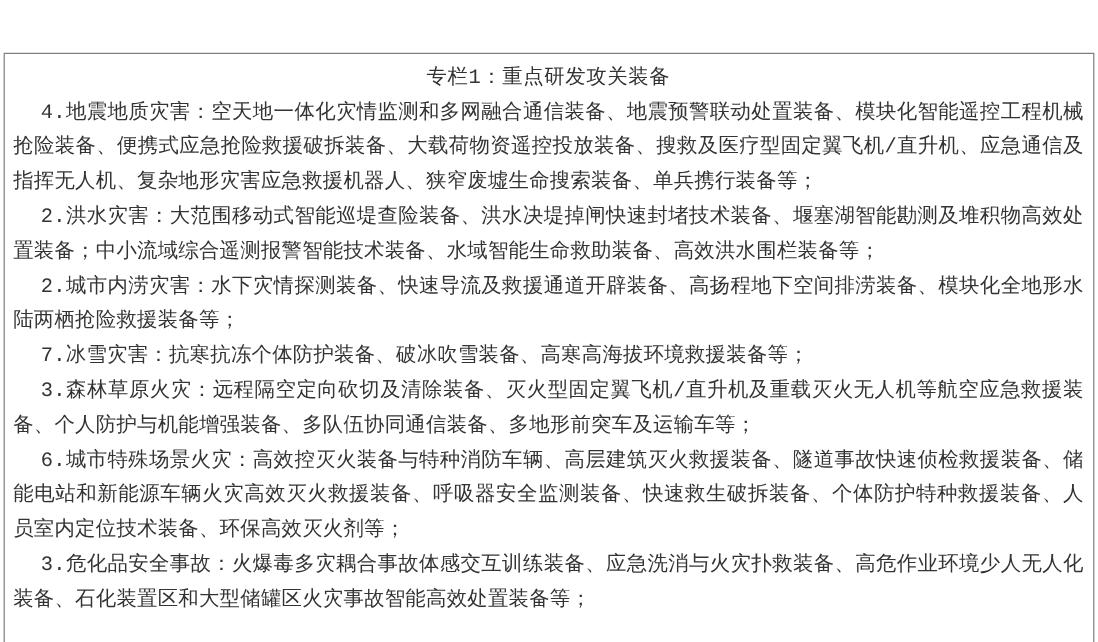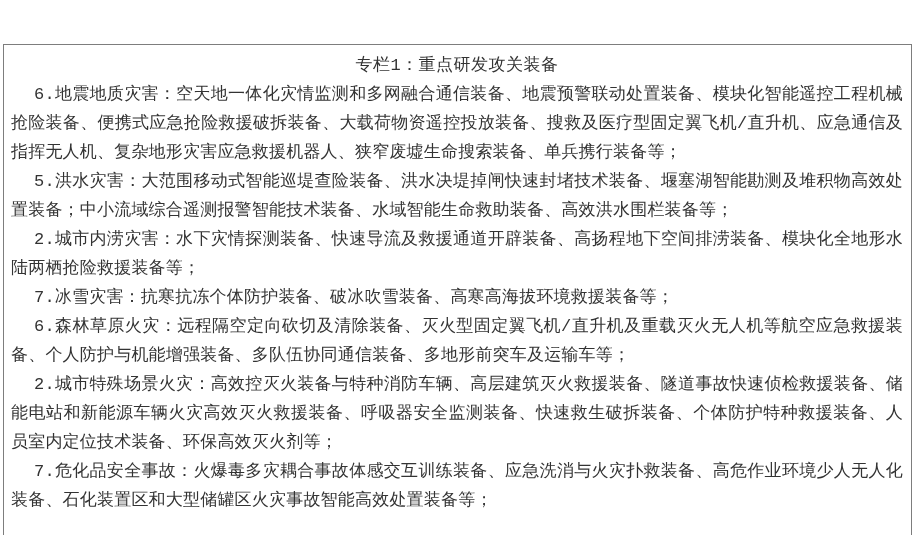--- a/index.html
+++ b/index.html
@@ -46,22 +46,22 @@
     letter-spacing: 0.2px;
   }
 </style>
 </head>
 <body>
 
 <div class="page">
   <div class="panel">
     <div class="panel-title">专栏1：重点研发攻关装备</div>
     <div class="panel-body">
-      <p>6.地震地质灾害：空天地一体化灾情监测和多网融合通信装备、地震预警联动处置装备、模块化智能遥控工程机械抢险装备、便携式应急抢险救援破拆装备、大载荷物资遥控投放装备、搜救及医疗型固定翼飞机/直升机、应急通信及指挥无人机、复杂地形灾害应急救援机器人、狭窄废墟生命搜索装备、单兵携行装备等；</p>
-      <p>5.洪水灾害：大范围移动式智能巡堤查险装备、洪水决堤掉闸快速封堵技术装备、堰塞湖智能勘测及堆积物高效处置装备；中小流域综合遥测报警智能技术装备、水域智能生命救助装备、高效洪水围栏装备等；</p>
+      <p>4.地震地质灾害：空天地一体化灾情监测和多网融合通信装备、地震预警联动处置装备、模块化智能遥控工程机械抢险装备、便携式应急抢险救援破拆装备、大载荷物资遥控投放装备、搜救及医疗型固定翼飞机/直升机、应急通信及指挥无人机、复杂地形灾害应急救援机器人、狭窄废墟生命搜索装备、单兵携行装备等；</p>
+      <p>2.洪水灾害：大范围移动式智能巡堤查险装备、洪水决堤掉闸快速封堵技术装备、堰塞湖智能勘测及堆积物高效处置装备；中小流域综合遥测报警智能技术装备、水域智能生命救助装备、高效洪水围栏装备等；</p>
       <p>2.城市内涝灾害：水下灾情探测装备、快速导流及救援通道开辟装备、高扬程地下空间排涝装备、模块化全地形水陆两栖抢险救援装备等；</p>
       <p>7.冰雪灾害：抗寒抗冻个体防护装备、破冰吹雪装备、高寒高海拔环境救援装备等；</p>
-      <p>6.森林草原火灾：远程隔空定向砍切及清除装备、灭火型固定翼飞机/直升机及重载灭火无人机等航空应急救援装备、个人防护与机能增强装备、多队伍协同通信装备、多地形前突车及运输车等；</p>
-      <p>2.城市特殊场景火灾：高效控灭火装备与特种消防车辆、高层建筑灭火救援装备、隧道事故快速侦检救援装备、储能电站和新能源车辆火灾高效灭火救援装备、呼吸器安全监测装备、快速救生破拆装备、个体防护特种救援装备、人员室内定位技术装备、环保高效灭火剂等；</p>
-      <p>7.危化品安全事故：火爆毒多灾耦合事故体感交互训练装备、应急洗消与火灾扑救装备、高危作业环境少人无人化装备、石化装置区和大型储罐区火灾事故智能高效处置装备等；</p>
+      <p>3.森林草原火灾：远程隔空定向砍切及清除装备、灭火型固定翼飞机/直升机及重载灭火无人机等航空应急救援装备、个人防护与机能增强装备、多队伍协同通信装备、多地形前突车及运输车等；</p>
+      <p>6.城市特殊场景火灾：高效控灭火装备与特种消防车辆、高层建筑灭火救援装备、隧道事故快速侦检救援装备、储能电站和新能源车辆火灾高效灭火救援装备、呼吸器安全监测装备、快速救生破拆装备、个体防护特种救援装备、人员室内定位技术装备、环保高效灭火剂等；</p>
+      <p>3.危化品安全事故：火爆毒多灾耦合事故体感交互训练装备、应急洗消与火灾扑救装备、高危作业环境少人无人化装备、石化装置区和大型储罐区火灾事故智能高效处置装备等；</p>
     </div>
   </div>
 </div>
 
 </body></html>

